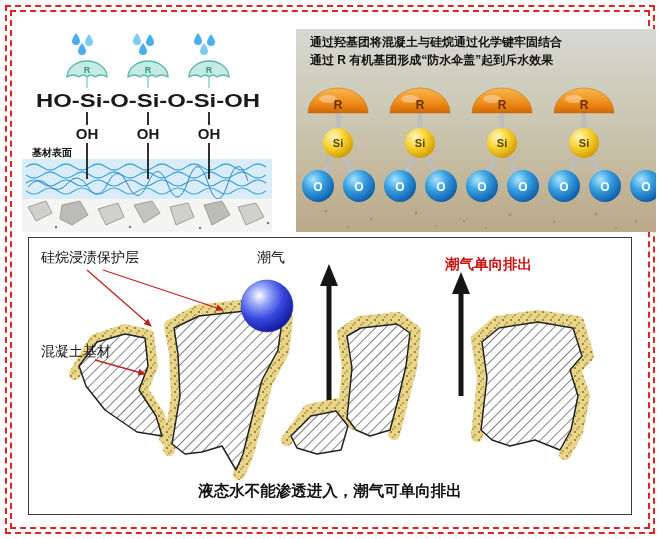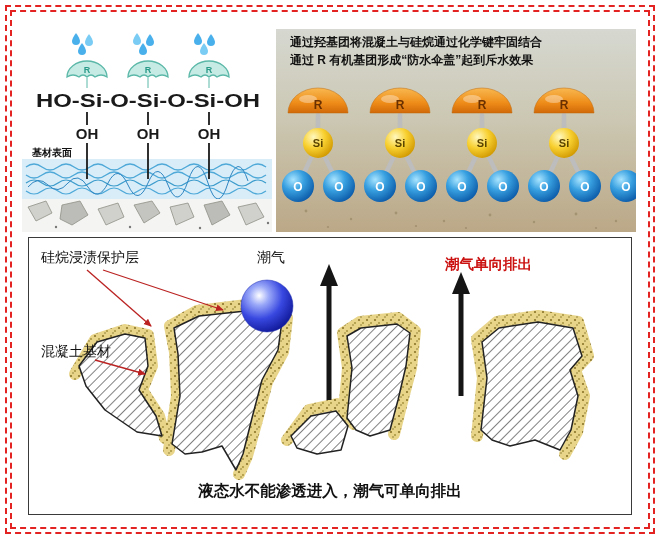--- a/index.html
+++ b/index.html
@@ -3,21 +3,21 @@
 <meta charset="utf-8">
 <style>
   html,body{margin:0;padding:0;background:#ffffff;}
   body{font-family:"Liberation Sans","DejaVu Sans",sans-serif;}
   .frame{position:relative;width:660px;height:539px;background:#fff;overflow:hidden;}
   .border-outer{position:absolute;inset:5px;border:2px dashed #e32222;pointer-events:none;}
   .border-inner{position:absolute;inset:10px;border:2px dashed #e32222;pointer-events:none;}
   .content{position:absolute;left:16px;top:16px;width:628px;height:507px;}
   .top-row{display:flex;margin-top:13px;margin-left:6px;}
   .panel-left{width:250px;height:203px;background:#fff;}
-  .panel-right{width:360px;height:203px;margin-left:4px;}
+  .panel-right{width:360px;height:203px;margin-left:24px;}
   .panel-bottom{margin-top:5px;margin-left:12px;width:602px;height:276px;border:1px solid #3a3a3a;background:#fff;}
   svg{display:block;}
   text{font-family:"Liberation Sans","DejaVu Sans",sans-serif;}
 </style>
 </head>
 <body>
 
 <div class="frame">
   <div class="border-outer"></div>
   <div class="border-inner"></div>

